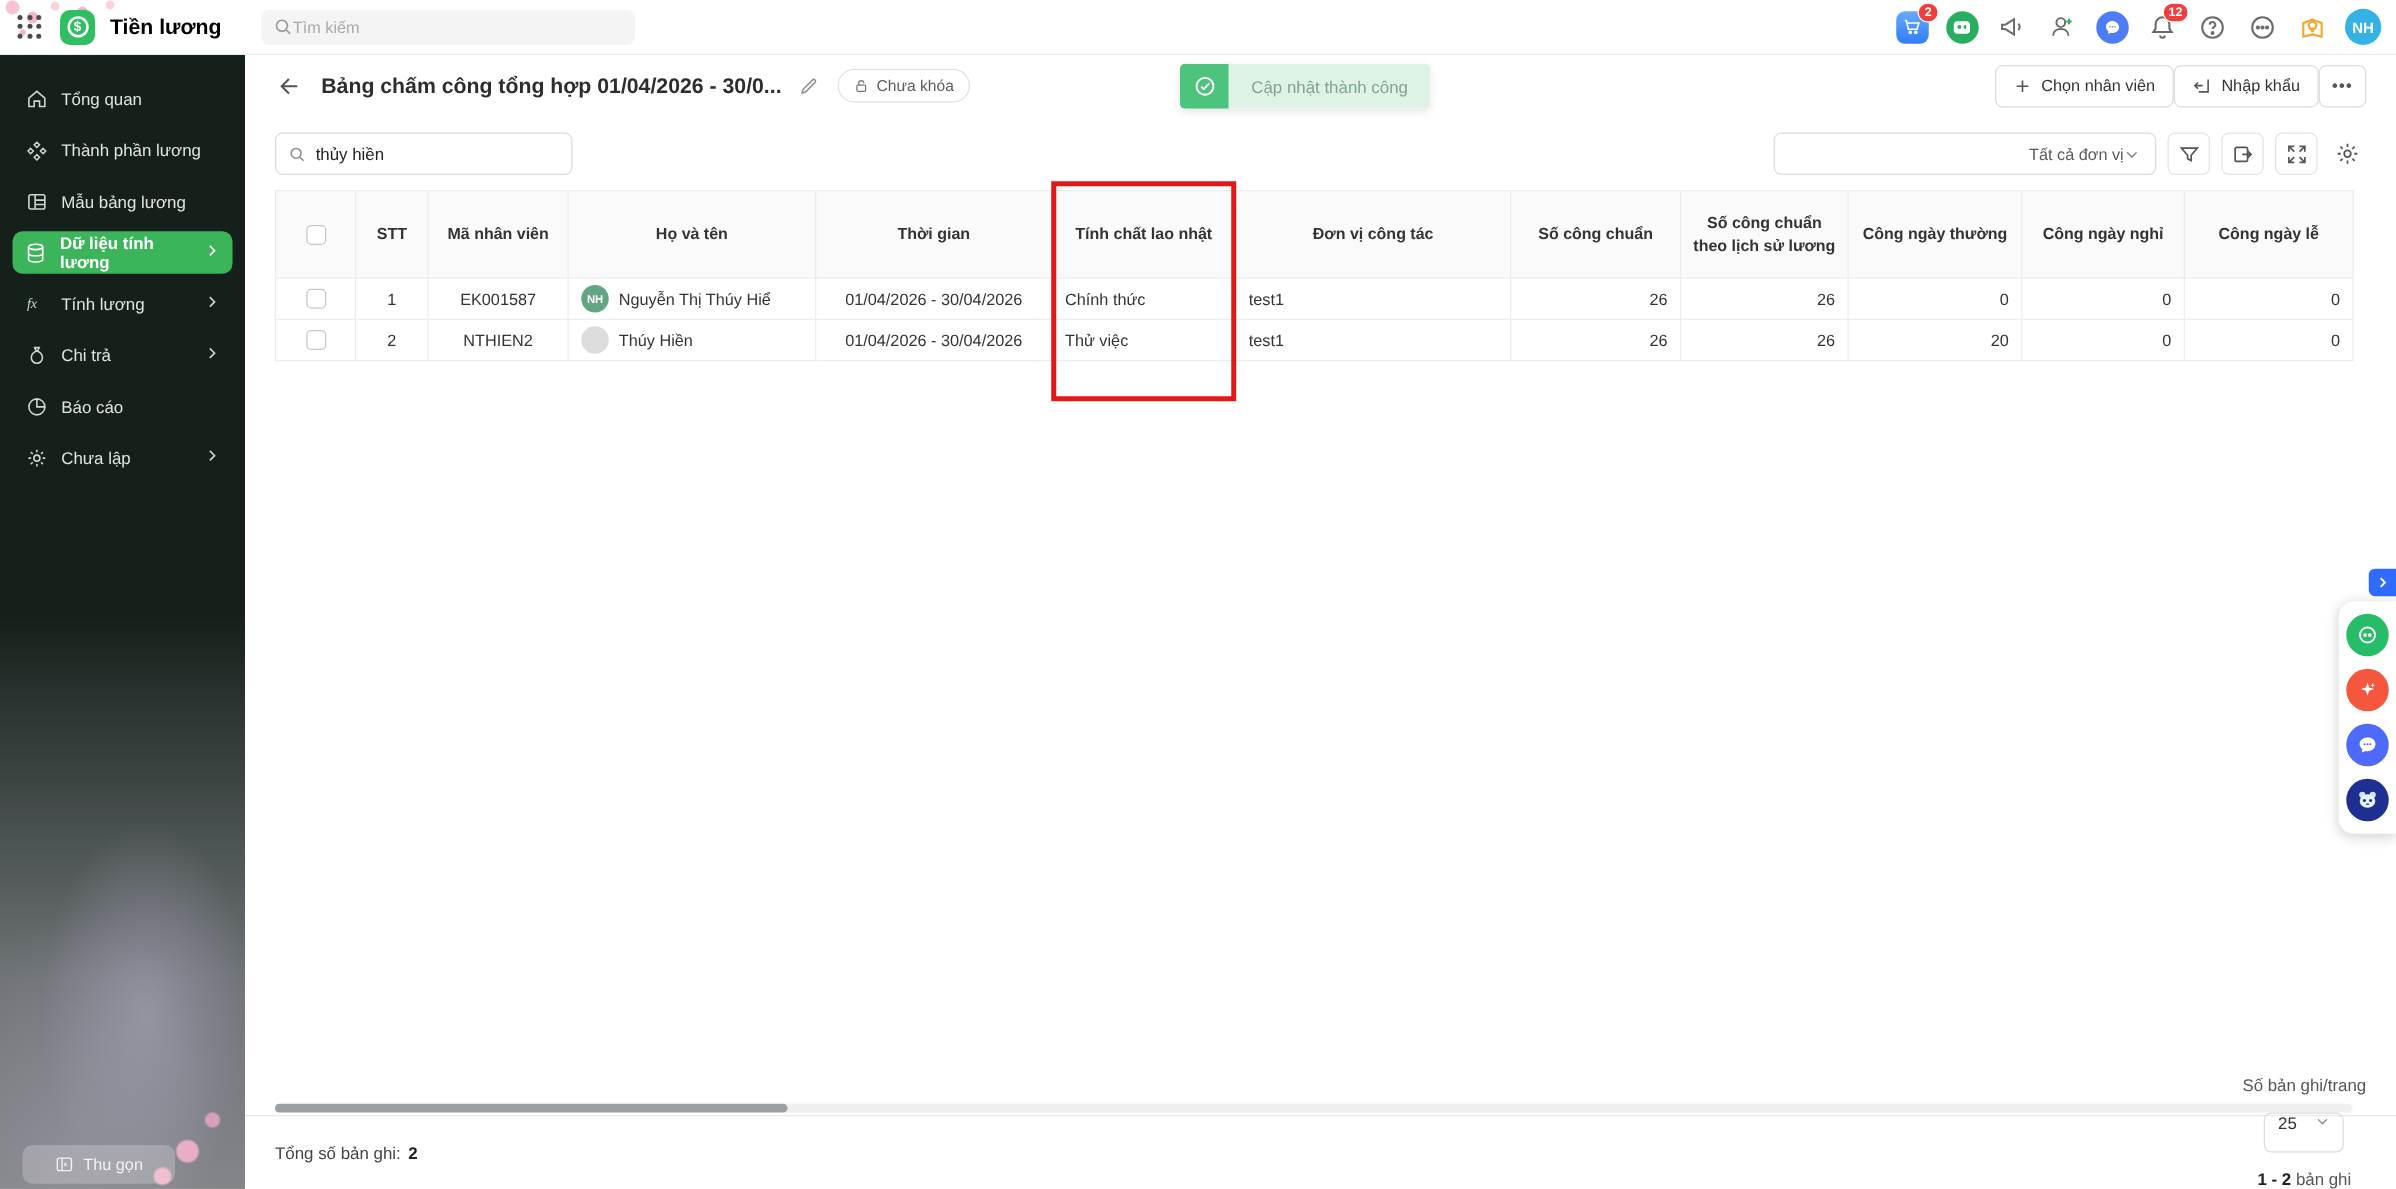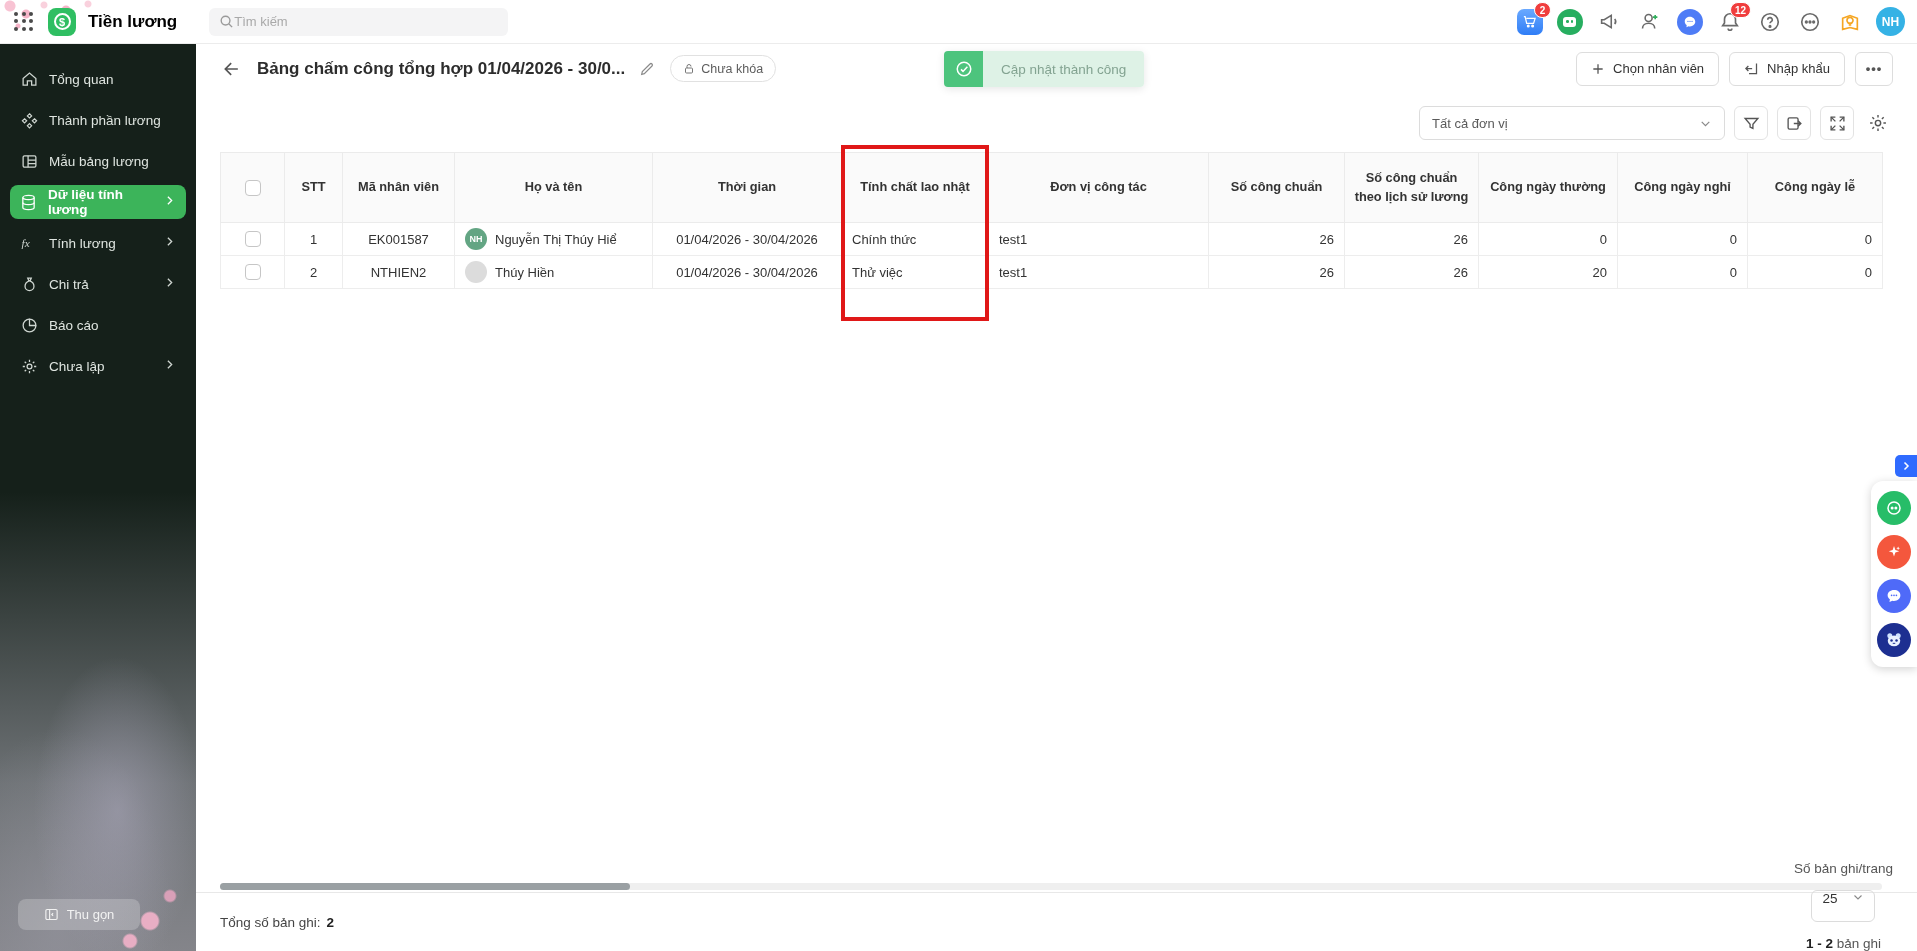--- a/index.html
+++ b/index.html
@@ -56,49 +56,49 @@
       radial-gradient(circle 8px at 130px 550px, #e8aec4 0 6px, transparent 8px),
       radial-gradient(ellipse 120px 220px at 60% 75%, rgba(173,170,190,.55), transparent 70%),
       radial-gradient(ellipse 150px 260px at 30% 95%, rgba(150,150,160,.6), transparent 75%),
       linear-gradient(180deg, rgba(21,32,26,0) 0%, rgba(21,32,26,0) 18%, rgba(125,128,133,.85) 70%, rgba(138,138,144,.95) 100%); }
   .nav { padding:18px 10px 0; position:relative; z-index:2; }
   .nav-item { height:34px; margin-bottom:7px; border-radius:8px; display:flex; align-items:center;
     gap:11px; padding:0 10px; font-size:13.5px; cursor:pointer; color:#dfe5e0; }
   .nav-item .ni-icon { width:18px; display:flex; justify-content:center; }
   .nav-item .chev { margin-left:auto; }
   .nav-item.active { background:#3cb45a; color:#fff; font-weight:bold; }
-  .collapse-btn { position:absolute; bottom:21px; left:18px; width:122px; height:31px; z-index:3;
+  .collapse-btn { position:absolute; bottom:4px; left:18px; width:122px; height:31px; z-index:3;
     background:rgba(255,255,255,.22); border:none; border-radius:8px; color:#f2f2f2; font-size:13px;
     display:flex; align-items:center; justify-content:center; gap:8px; cursor:pointer; font-family:inherit; }
 
   
   .main { position:absolute; left:196px; top:44px; right:0; bottom:0; background:#fff; }
 
   .page-header { height:49px; display:flex; align-items:center; padding:0 24px; position:relative; }
   .back-btn { width:24px; height:24px; display:flex; align-items:center; justify-content:center; cursor:pointer; }
   .page-title { margin-left:13px; font-size:17px; font-weight:bold; color:#2d2d2d; }
   .edit-ic { margin-left:14px; cursor:pointer; display:flex; }
   .lock-pill { margin-left:15px; height:27px; border:1px solid #e1e1e1; border-radius:15px; background:#fff;
     display:flex; align-items:center; gap:6px; padding:0 12px; font-size:12.5px; color:#5d5d5d; }
   .toast { position:absolute; left:748px; top:7px; height:36px; display:flex; border-radius:4px;
     overflow:hidden; box-shadow:0 2px 8px rgba(0,0,0,.10); }
   .toast-ic { width:39px; background:#4dc47d; display:flex; align-items:center; justify-content:center; }
   .toast-msg { background:#def2e6; color:#83a391; font-size:13.5px; display:flex; align-items:center; padding:0 18px; }
-  .hdr-actions { margin-left:auto; display:flex; align-items:center; gap:10px; }
+  .hdr-actions { margin-left:auto; display:flex; align-items:center; }
   .btn { height:34px; background:#fff; border:1px solid #ddd; border-radius:6px; font-size:13px;
     color:#333; display:flex; align-items:center; gap:8px; padding:0 14px; cursor:pointer; font-family:inherit; }
   .btn-more { width:38px; justify-content:center; padding:0; font-weight:bold; color:#555; letter-spacing:1px; }
 
   .toolbar { display:flex; align-items:center; padding:13px 24px 12px; }
   .tb-search { width:238px; height:34px; border:1px solid #dcdcdc; border-radius:6px; display:flex;
     align-items:center; gap:8px; padding:0 10px; }
   .tb-search input { border:none; outline:none; font-size:13.5px; color:#222; width:100%; font-family:inherit; }
   .toolbar-right { margin-left:auto; display:flex; align-items:center; gap:9px; }
   .unit-select { width:306px; height:34px; border:1px solid #dcdcdc; border-radius:6px; display:flex;
-    align-items:center; justify-content:space-between; padding:12px 12px; font-size:13px; color:#5a5a5a; cursor:pointer; }
+    align-items:center; justify-content:flex-end; padding:12px 12px; font-size:13px; color:#5a5a5a; cursor:pointer; }
   .icon-btn { width:34px; height:34px; border:1px solid #e3e3e3; border-radius:6px; background:#fff;
     display:flex; align-items:center; justify-content:center; cursor:pointer; }
   .icon-plain { width:30px; height:34px; display:flex; align-items:center; justify-content:center; cursor:pointer; }
 
   
   .tbl-wrap { margin:0 0 0 24px; width:1662px; }
   table.data { border-collapse:collapse; width:1662px; table-layout:fixed; }
   table.data th { background:#fafafa; border:1px solid #ebebeb; font-size:12.8px; font-weight:bold;
     color:#333; height:70px; text-align:center; padding:4px 8px; line-height:1.45; }
   table.data td { border:1px solid #ededed; font-size:13px; color:#333; height:33px; padding:0 10px; background:#fff; }
@@ -384,20 +384,27 @@
               <path d="M20 4v16H8"></path>
               <path d="M13 12H3M7 8l-4 4 4 4"></path>
             </svg>
           <span>Nhập khẩu</span>
         </button>
         <button class="btn btn-more">•••</button>
       </div>
     </div>
 
     <div class="toolbar">
+      <div class="tb-search">
+        <svg width="15" height="15" viewBox="0 0 24 24" fill="none" stroke="#8a8a8a" stroke-width="2.2">
+            <circle cx="10.5" cy="10.5" r="7"></circle>
+            <path d="M16 16l5 5"></path>
+          </svg>
+        <input value="thủy hiền" style="">
+      </div>
       <div class="toolbar-right">
         <div class="unit-select">
           <span>Tất cả đơn vị</span>
           <svg width="13" height="13" viewBox="0 0 24 24" fill="none" stroke="#888" stroke-width="2.2">
               <path d="M5 9l7 7 7-7"></path>
             </svg>
         </div>
         <div class="icon-btn">
           <svg width="17" height="17" viewBox="0 0 24 24" fill="none" stroke="#555" stroke-width="1.9">
               <path d="M3 5h18l-7 8v6l-4-2v-4L3 5z"></path>

